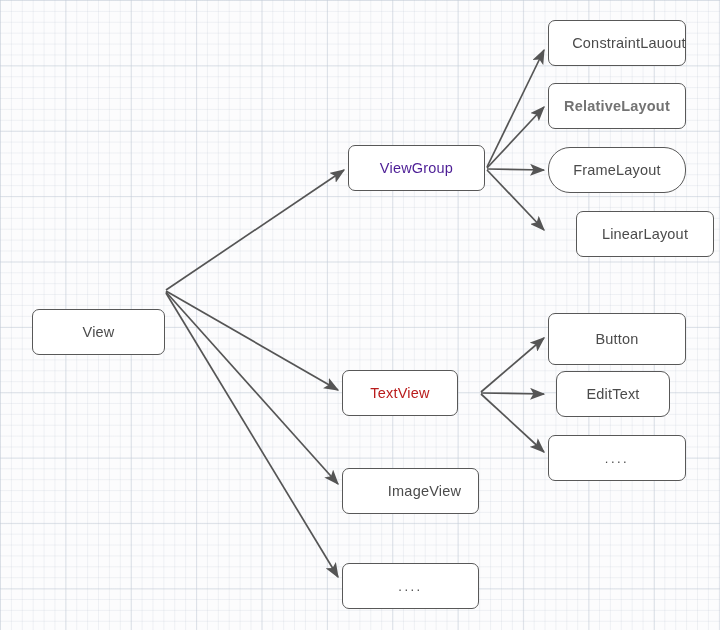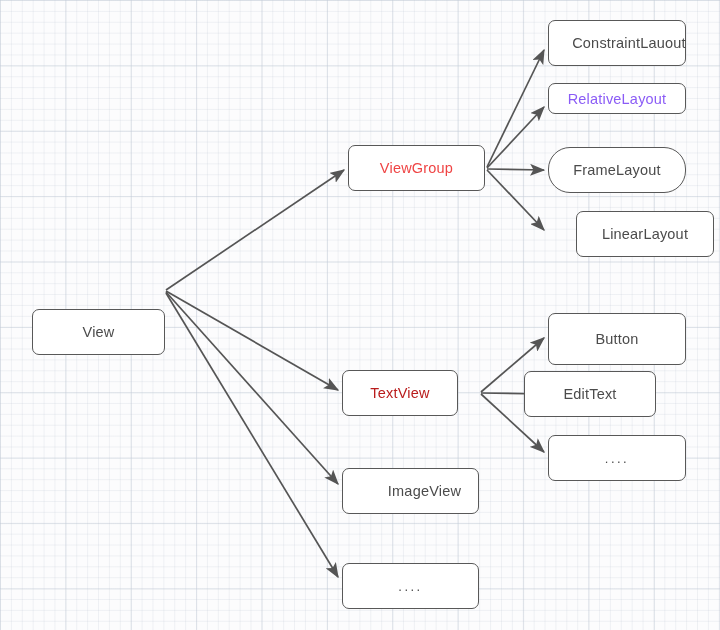--- a/index.html
+++ b/index.html
@@ -95,48 +95,48 @@
         <line x1="481" y1="392" x2="544" y2="338" stroke="#555555" stroke-width="1.7" marker-end="url(#arrowhead)"></line>
         <line x1="481" y1="393" x2="544" y2="394" stroke="#555555" stroke-width="1.7" marker-end="url(#arrowhead)"></line>
         <line x1="481" y1="394" x2="544" y2="452" stroke="#555555" stroke-width="1.7" marker-end="url(#arrowhead)"></line>
       </g>
   </svg>
 
   <div id="nodes">
       <div class="node" style="left: 32px; top: 267px; width: 133px; height: 46px; border-color: rgb(88, 88, 88); background: rgb(255, 255, 255); color: rgb(75, 75, 75); margin-top: 42px;">
         <span>View</span>
       </div>
-      <div class="node" style="left: 348px; top: 145px; width: 137px; height: 46px; border-color: rgb(88, 88, 88); background: rgb(255, 255, 255); color: #ef4444;">
+      <div class="node" style="left: 348px; top: 145px; width: 137px; height: 46px; border-color: rgb(88, 88, 88); background: rgb(255, 255, 255); color: #4c1d95;">
         <span>ViewGroup</span>
       </div>
       <div class="node" style="left: 342px; top: 370px; width: 116px; height: 46px; border-color: rgb(88, 88, 88); background: rgb(255, 255, 255); color: #b91c1c;">
         <span>TextView</span>
       </div>
       <div class="node" style="left: 342px; top: 468px; width: 137px; height: 46px; border-color: rgb(88, 88, 88); background: rgb(255, 255, 255); color: rgb(75, 75, 75); padding-left: 28px;">
         <span>ImageView</span>
       </div>
       <div class="node dots" style="left: 342px; top: 563px; width: 137px; height: 46px; border-color: rgb(88, 88, 88); background: rgb(255, 255, 255); color: rgb(75, 75, 75);">
         <span>....</span>
       </div>
       <div class="node" style="left: 548px; top: 20px; width: 138px; height: 46px; border-color: rgb(88, 88, 88); background: rgb(255, 255, 255); color: rgb(75, 75, 75); padding-left: 24px;">
         <span>ConstraintLauout</span>
       </div>
-      <div class="node" style="left: 548px; top: 83px; width: 138px; height: 31px; border-color: rgb(88, 88, 88); background: rgb(255, 255, 255); color: #8b5cf6;">
+      <div class="node" style="left: 548px; top: 83px; width: 138px; height: 46px; border-color: rgb(88, 88, 88); background: rgb(255, 255, 255); color: #737373; font-weight: bold;">
         <span>RelativeLayout</span>
       </div>
       <div class="node" style="left: 548px; top: 147px; width: 138px; height: 46px; border-color: rgb(88, 88, 88); background: rgb(255, 255, 255); color: rgb(75, 75, 75); border-radius: 22px;">
         <span>FrameLayout</span>
       </div>
       <div class="node" style="left: 576px; top: 211px; width: 138px; height: 46px; border-color: rgb(88, 88, 88); background: rgb(255, 255, 255); color: rgb(75, 75, 75);">
         <span>LinearLayout</span>
       </div>
       <div class="node" style="left: 548px; top: 313px; width: 138px; height: 52px; border-color: rgb(88, 88, 88); background: rgb(255, 255, 255); color: rgb(75, 75, 75);">
         <span>Button</span>
       </div>
-      <div class="node" style="left: 524px; top: 371px; width: 132px; height: 46px; border-color: rgb(88, 88, 88); background: rgb(255, 255, 255); color: rgb(75, 75, 75);">
+      <div class="node" style="left: 556px; top: 371px; width: 114px; height: 46px; border-color: rgb(88, 88, 88); background: rgb(255, 255, 255); color: rgb(75, 75, 75); border-radius: 9px;">
         <span>EditText</span>
       </div>
       <div class="node dots" style="left: 548px; top: 435px; width: 138px; height: 46px; border-color: rgb(88, 88, 88); background: rgb(255, 255, 255); color: rgb(75, 75, 75);">
         <span>....</span>
       </div>
     </div>
 
 
 </div>
 

